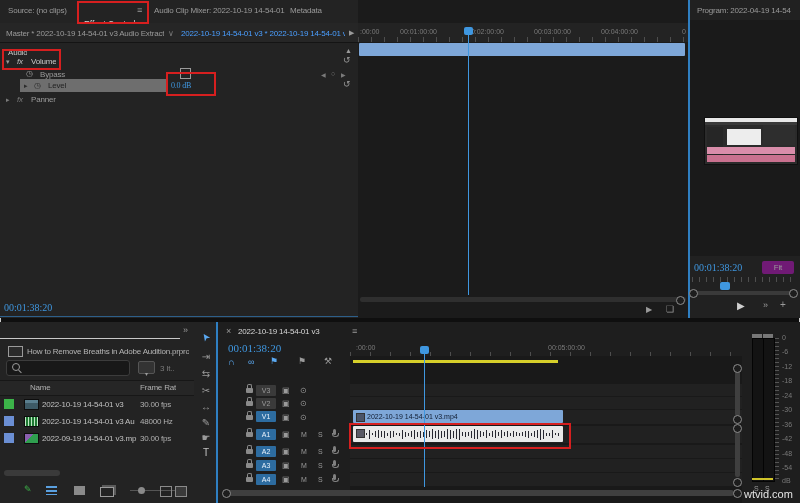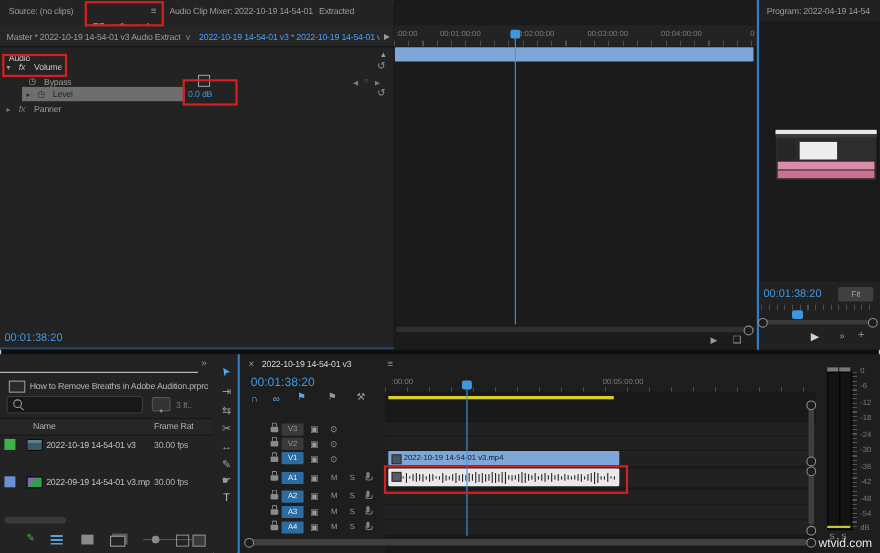--- a/index.html
+++ b/index.html
@@ -3,21 +3,21 @@
 <meta charset="utf-8">
 <style>
   html,body{margin:0;padding:0;background:#000;}
   .stage{position:relative;width:800px;height:503px;background:#0f0f0f;overflow:hidden;
          font-family:"Liberation Sans",sans-serif;color:#b0b0b0;
          box-shadow:inset 0 0 0 1px #c9c9c9;}
   .ab{position:absolute;}
   .tx{white-space:nowrap;overflow:hidden;line-height:1.2;}
   .t7{font-size:7px;}  .t75{font-size:7.5px;} .t8{font-size:8px;letter-spacing:-0.2px;}
   .t9{font-size:9px;}  .t10{font-size:10px;} .t11{font-size:11px;}
-  .blue{color:#3f97e0;} .grey{color:#9a9a9a;} .lt{color:#d6d6d6;} .dim{color:#7a7a7a;}
+  .blue{color:#3f97e0;font-family:Liberation Serif, serif;} .grey{color:#9a9a9a;} .lt{color:#d6d6d6;} .dim{color:#7a7a7a;}
   .panel{position:absolute;background:#232323;}
   .annot{position:absolute;border:2px solid #d61f1f;z-index:50;}
   .ruler-ticks{background-image:repeating-linear-gradient(to right,#4e4e4e 0 1px,transparent 1px 13px);}
   .ruler-ticks2{background-image:repeating-linear-gradient(to right,#4e4e4e 0 1px,transparent 1px 20px);}
   .vticks{background-image:repeating-linear-gradient(to bottom,#555 0 1px,transparent 1px 4px);}
   .knob{position:absolute;width:7px;height:7px;border:1px solid #8e8e8e;border-radius:50%;background:#1d1d1d;}
   .lock{position:absolute;width:7px;height:5px;background:#8a8a8a;border-radius:1px;}
   .lock::before{content:"";position:absolute;top:-4px;left:1px;width:3px;height:3px;
     border:1px solid #8a8a8a;border-bottom:none;border-radius:2px 2px 0 0;}
   .mic{position:absolute;width:3px;height:6px;background:#808080;border-radius:2px;}
@@ -46,21 +46,21 @@
 <body>
 
 <div class="stage">
 
   <div class="panel" style="left:0;top:0;width:358px;height:318px"></div>
 
   <div class="ab tx t8 grey" style="left:8px;top:6px;width:72px">Source: (no clips)</div>
   <div class="ab tx lt" style="left:84px;top:19px;font-size:8.5px">Effect Controls</div>
   <div class="ab t9 grey" style="left:137px;top:5px">≡</div>
   <div class="ab tx t8 grey" style="left:154px;top:6px;width:132px">Audio Clip Mixer: 2022-10-19 14-54-01 v3</div>
-  <div class="ab tx t8 grey" style="left:290px;top:6px;width:48px">Extracted</div>
+  <div class="ab tx t8 grey" style="left:290px;top:6px;width:48px">Metadata</div>
 
   <div class="ab" style="left:0;top:23px;width:358px;height:19px;background:#262626;border-bottom:1px solid #141414"></div>
   <div class="ab tx t8 grey" style="left:6px;top:29px;width:158px">Master * 2022-10-19 14-54-01 v3 Audio Extracted.wav</div>
   <div class="ab t8 dim" style="left:168px;top:29px">∨</div>
   <div class="ab tx t8" style="left:181px;top:29px;width:164px;color:#4a9eff">2022-10-19 14-54-01 v3 * 2022-10-19 14-54-01 v3 Aud..</div>
   <div class="ab t7 grey" style="left:349px;top:29px">▶</div>
 
   <div class="ab tx t8" style="left:8px;top:48px;color:#c8c8c8">Audio</div>
   <div class="ab t7 grey" style="left:345px;top:47px">▲</div>
 
@@ -117,21 +117,21 @@
     <div style="position:absolute;left:0;top:0;width:92px;height:4px;background:#e8e8e8"></div>
     <div style="position:absolute;left:0;top:4px;width:92px;height:3px;background:#3a3a3a"></div>
     <div style="position:absolute;left:2px;top:9px;width:16px;height:28px;background:#262626"></div>
     <div style="position:absolute;left:22px;top:11px;width:34px;height:16px;background:#ededed"></div>
     <div style="position:absolute;left:58px;top:7px;width:32px;height:20px;background:#2e2e2e"></div>
     <div style="position:absolute;left:2px;top:29px;width:88px;height:7px;background:#d98daa"></div>
     <div style="position:absolute;left:2px;top:37px;width:88px;height:7px;background:#c9718f"></div>
   </div>
 
   <div class="ab t10 blue" style="left:694px;top:262px">00:01:38:20</div>
-  <div class="ab" style="left:762px;top:261px;width:32px;height:13px;background:#404040;border-radius:2px">
+  <div class="ab" style="left:762px;top:261px;width:32px;height:13px;background:#701a75;border-radius:2px">
     <div class="t8 grey" style="text-align:center;line-height:13px">Fit</div>
   </div>
 
   <div class="ab" style="left:692px;top:277px;width:104px;height:5px;background-image:repeating-linear-gradient(to right,#4e4e4e 0 1px,transparent 1px 7px)"></div>
   <div class="ab" style="left:720px;top:282px;width:10px;height:8px;background:#3f97e0;border-radius:2px"></div>
   <div class="ab" style="left:692px;top:291px;width:104px;height:4px;background:#3a3a3a;border-radius:2px"></div>
   <div class="knob" style="left:689px;top:289px"></div>
   <div class="knob" style="left:789px;top:289px"></div>
 
   <div class="ab t10" style="left:737px;top:300px;color:#d0d0d0">▶</div>
@@ -156,20 +156,26 @@
   <div class="ab tx t8" style="left:30px;top:383px;color:#b0b0b0">Name</div>
   <div class="ab tx t8" style="left:140px;top:383px;color:#b0b0b0">Frame Rat</div>
 
   <div class="ab" style="left:0;top:396px;width:194px;height:15px">
     <div style="position:absolute;left:4px;top:3px;width:10px;height:10px;background:#3cb349"></div>
     <div class="ic-seq" style="left:24px;top:3px"></div>
     <div class="tx t8" style="position:absolute;left:42px;top:4px;width:96px;color:#c0c0c0">2022-10-19 14-54-01 v3</div>
     <div class="tx t8" style="position:absolute;left:140px;top:4px;width:50px;color:#b0b0b0">30.00 fps</div>
   </div>
 
+  <div class="ab" style="left:0;top:413px;width:194px;height:15px">
+    <div style="position:absolute;left:4px;top:3px;width:10px;height:10px;background:#6b8fd4"></div>
+    <div class="ic-aud" style="left:24px;top:3px"></div>
+    <div class="tx t8" style="position:absolute;left:42px;top:4px;width:96px;color:#c0c0c0">2022-10-19 14-54-01 v3 Au</div>
+    <div class="tx t8" style="position:absolute;left:140px;top:4px;width:50px;color:#b0b0b0">48000 Hz</div>
+  </div>
 
   <div class="ab" style="left:0;top:430px;width:194px;height:15px">
     <div style="position:absolute;left:4px;top:3px;width:10px;height:10px;background:#6b8fd4"></div>
     <div class="ic-vid" style="left:24px;top:3px"></div>
     <div class="tx t8" style="position:absolute;left:42px;top:4px;width:96px;color:#c0c0c0">2022-09-19 14-54-01 v3.mp</div>
     <div class="tx t8" style="position:absolute;left:140px;top:4px;width:50px;color:#b0b0b0">30.00 fps</div>
   </div>
 
   <div class="ab" style="left:4px;top:470px;width:56px;height:6px;background:#3a3a3a;border-radius:3px"></div>
 

